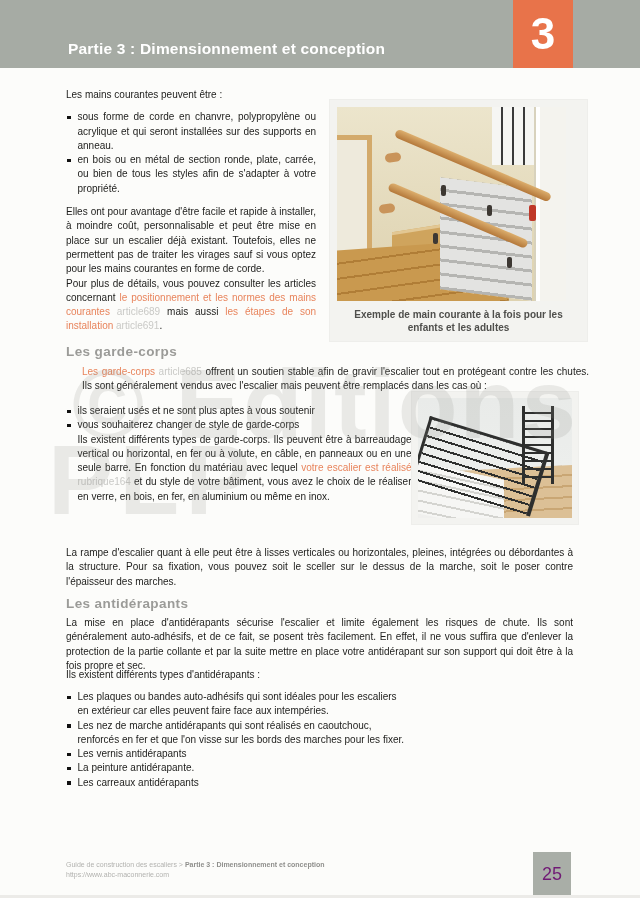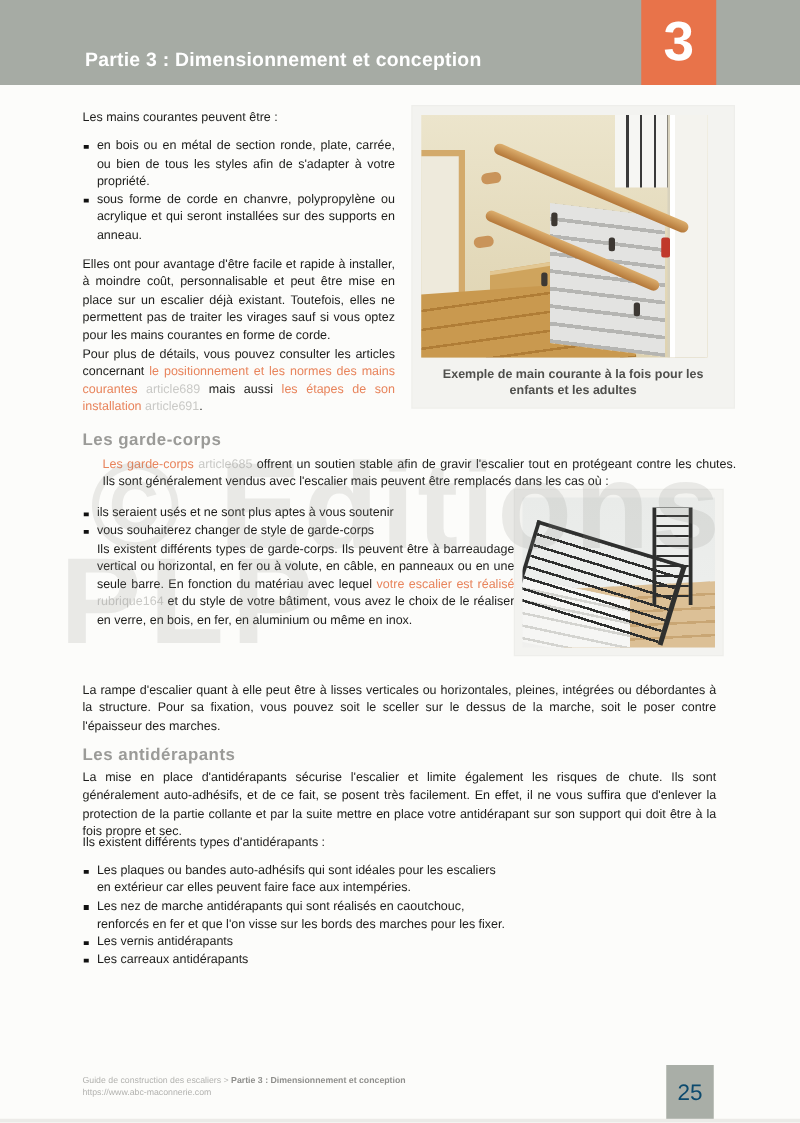--- a/index.html
+++ b/index.html
@@ -75,52 +75,52 @@
 
   
   .watermark { z-index:40; pointer-events:none; font-weight:bold; color:#8f8f8a; opacity:.17; white-space:nowrap; }
   .wm1 { left:72px; top:348px; font-size:98px; letter-spacing:2px; }
   .wm2 { left:48px; top:424px; font-size:98px; letter-spacing:6px; }
 
   
   .footer-text { left:66px; top:860px; font-size:7px; line-height:10px; color:#b2b2af; }
   .footer-bold { font-weight:bold; color:#8f8f8c; }
   .page-box { left:533px; top:852px; width:38px; height:44px; background:#a9aea7; display:flex; align-items:center; justify-content:center; }
-  .page-num { color:#0c4a6e; font-size:18px; }
+  .page-num { color:#701a75; font-size:18px; }
   .bottom-edge { left:0; top:895px; width:640px; height:3px; background:#ecebe8; }
 </style>
 </head>
 <body>
 
 <div class="page">
 
   <div class="abs header-band">
     <div class="abs header-title">Partie 3 : Dimensionnement et conception</div>
   </div>
   <div class="abs chapter-box">
     <div class="chapter-num">3</div>
   </div>
 
   <div class="abs t" style="left:66px; top:88px; width:250px;">
     <div style="text-align:left;">Les mains courantes peuvent être :</div>
     <div class="bullets" style="margin-top:8px;">
       <div class="row">
         <span class="sq"></span>
-        <span class="btext">en bois ou en métal de section ronde, plate, carrée, ou bien de tous les styles afin de s'adapter à votre propriété.</span>
+        <span class="btext">sous forme de corde en chanvre, polypropylène ou acrylique et qui seront installées sur des supports en anneau.</span>
       </div>
       <div class="row">
         <span class="sq"></span>
-        <span class="btext">sous forme de corde en chanvre, polypropylène ou acrylique et qui seront installées sur des supports en anneau.</span>
+        <span class="btext">en bois ou en métal de section ronde, plate, carrée, ou bien de tous les styles afin de s'adapter à votre propriété.</span>
       </div>
     </div>
     <div style="margin-top:9px;">Elles ont pour avantage d'être facile et rapide à installer, à moindre coût, personnalisable et peut être mise en place sur un escalier déjà existant. Toutefois, elles ne permettent pas de traiter les virages sauf si vous optez pour les mains courantes en forme de corde.</div>
     <div><span>Pour plus de détails, vous pouvez consulter les articles concernant </span><span class="link">le positionnement et les normes des mains courantes</span><span class="ref"> article689 </span><span>mais aussi </span><span class="link">les étapes de son installation</span><span class="ref"> article691</span><span>.</span></div>
   </div>
 
-  <div class="abs panel" style="left:330px; top:85px; width:243px; padding:7px;">
+  <div class="abs panel" style="left:330px; top:100px; width:243px; padding:7px;">
     <div class="photo1">
       <div class="p1-mirror"></div>
       <div class="p1-landing"></div>
       <div class="p1-floor"></div>
       <div class="p1-stairs"></div>
       <div class="p1-balusters"></div>
       <div class="p1-door"></div>
       <div class="p1-extinguisher"></div>
       <div class="p1-rail p1-rail-upper"></div>
       <div class="p1-curl p1-curl-u"></div>
@@ -173,20 +173,24 @@
     <div class="row">
       <span class="sq"></span>
       <span class="btext">Les nez de marche antidérapants qui sont réalisés en caoutchouc, renforcés en fer et que l'on visse sur les bords des marches pour les fixer.</span>
     </div>
     <div class="row">
       <span class="sq"></span>
       <span class="btext">Les vernis antidérapants</span>
     </div>
     <div class="row">
       <span class="sq"></span>
+      <span class="btext">La peinture antidérapante.</span>
+    </div>
+    <div class="row">
+      <span class="sq"></span>
       <span class="btext">Les carreaux antidérapants</span>
     </div>
   </div>
 
 
   <div class="abs watermark wm1">© Editions</div>
   <div class="abs watermark wm2">PLP</div>
 
   <div class="abs footer-text">
     <div><span>Guide de construction des escaliers &gt; </span><span class="footer-bold">Partie 3 : Dimensionnement et conception</span></div>

